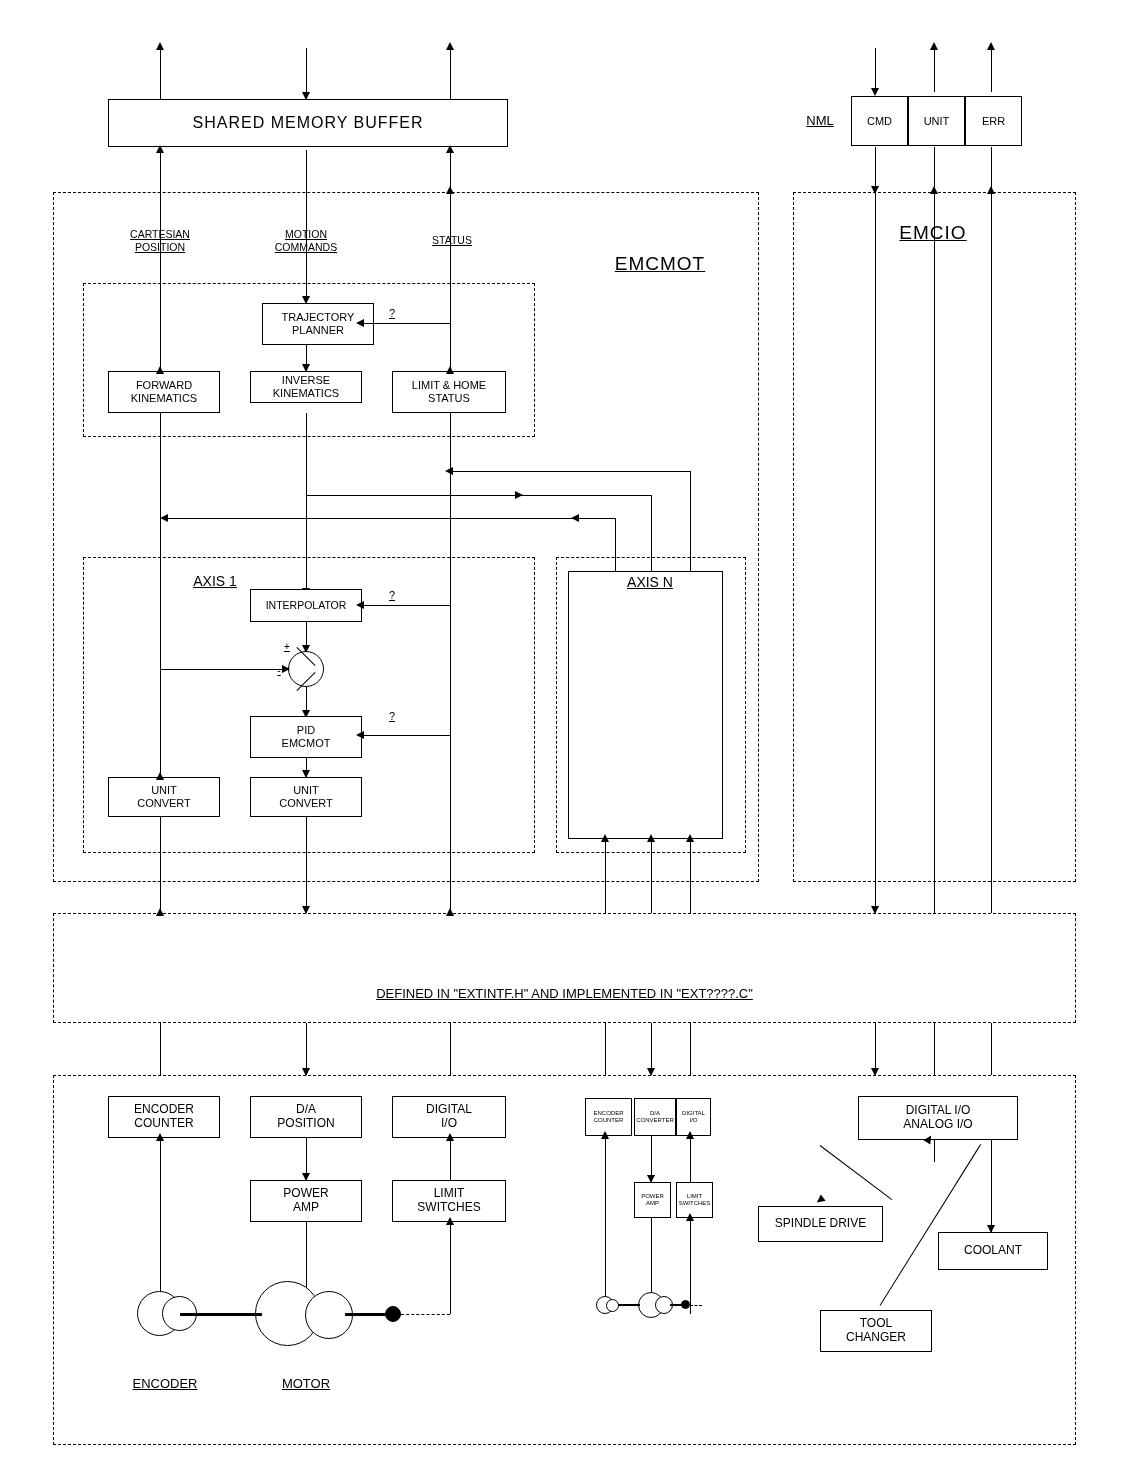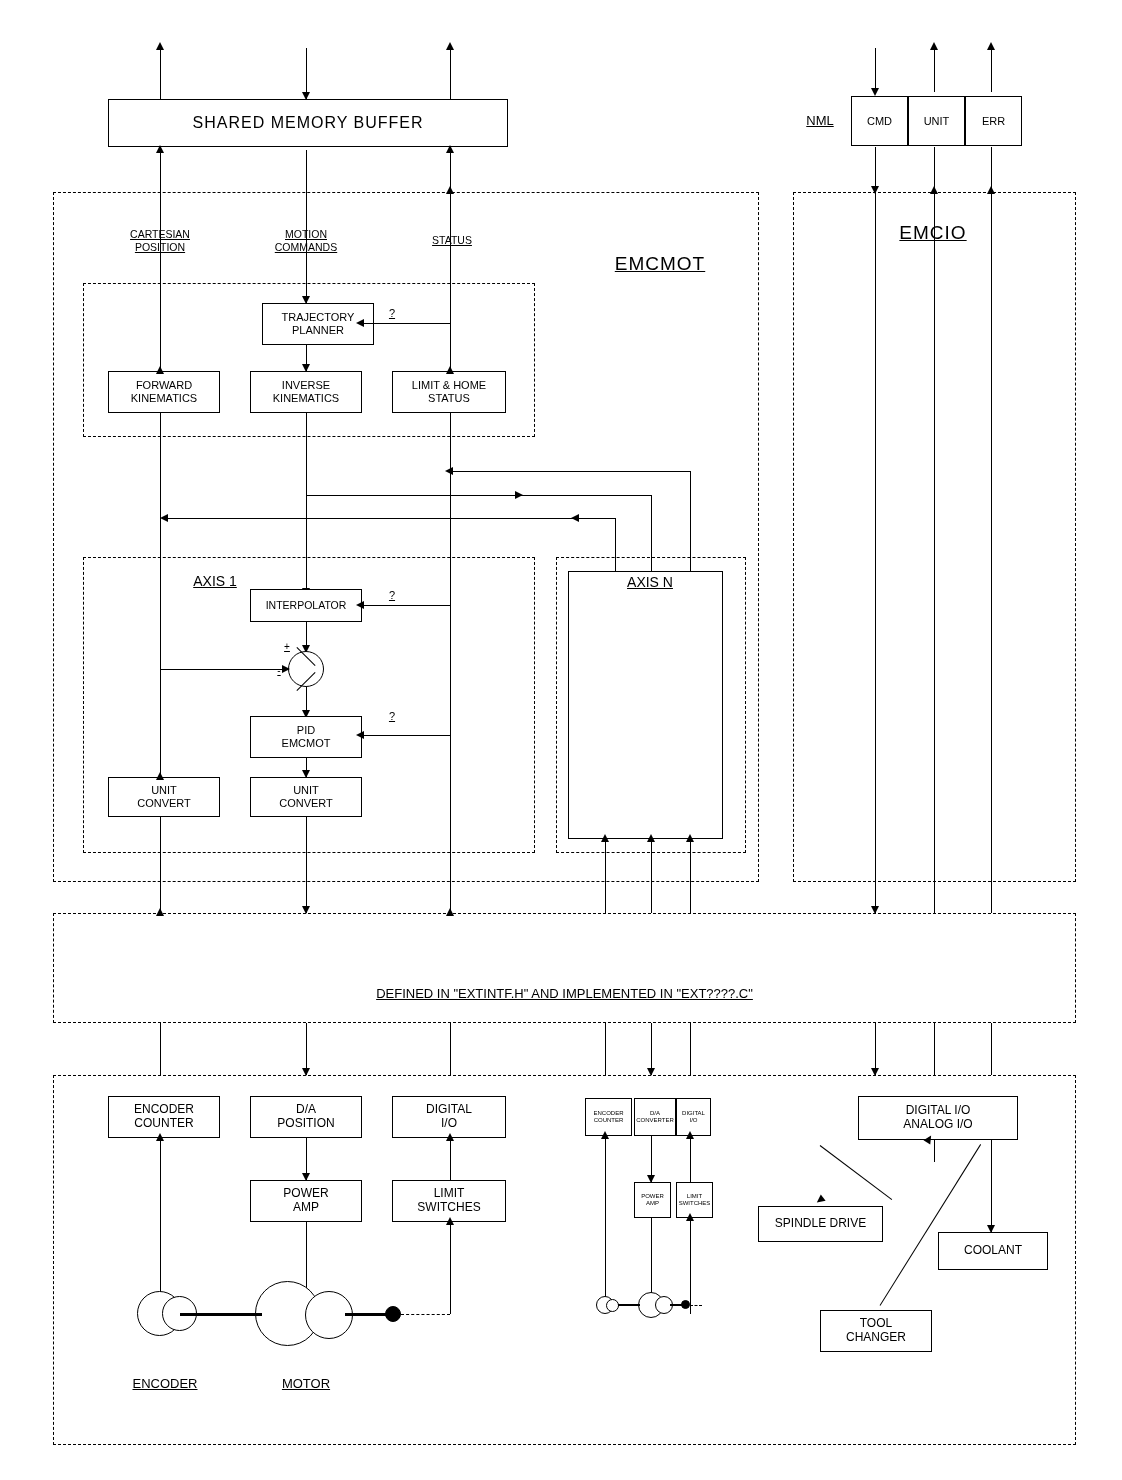--- a/index.html
+++ b/index.html
@@ -83,21 +83,21 @@
   <div class="arrow au" style="left:446px;top:186px;"></div>
 
   <div class="ln vln" style="left:160px;top:192px;height:177px;"></div>
 
   <div class="ln hln" style="left:362px;top:323px;width:88px;"></div>
   <div class="arrow al" style="left:356px;top:319px;"></div>
   <div class="lbl" style="left:382px;top:307px;width:20px;font-size:11px;">?</div>
 
   <div class="box" style="left:108px;top:371px;width:112px;height:42px;font-size:11px;white-space:pre;">FORWARD
 KINEMATICS</div>
-  <div class="box" style="left:250px;top:371px;width:112px;height:42px;font-size:11px;white-space:pre;">INVERSE
+  <div class="box" style="left:250px;top:371px;width:112px;height:32px;font-size:11px;white-space:pre;">INVERSE
 KINEMATICS</div>
   <div class="box" style="left:392px;top:371px;width:114px;height:42px;font-size:11px;white-space:pre;">LIMIT &amp; HOME
 STATUS</div>
 
   <div class="arrow au" style="left:156px;top:366px;"></div>
   <div class="arrow au" style="left:446px;top:366px;"></div>
 
   <div class="ln vln" style="left:306px;top:345px;height:26px;"></div>
   <div class="arrow ad" style="left:302px;top:364px;"></div>
 

